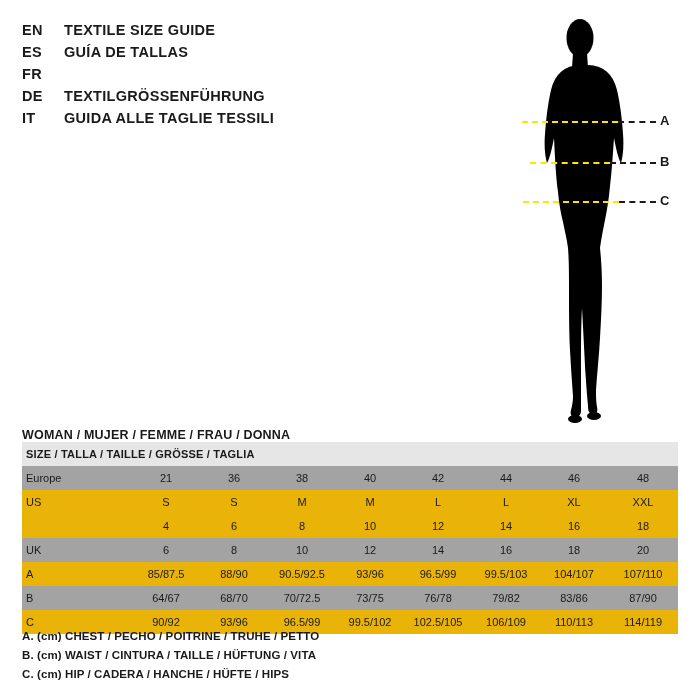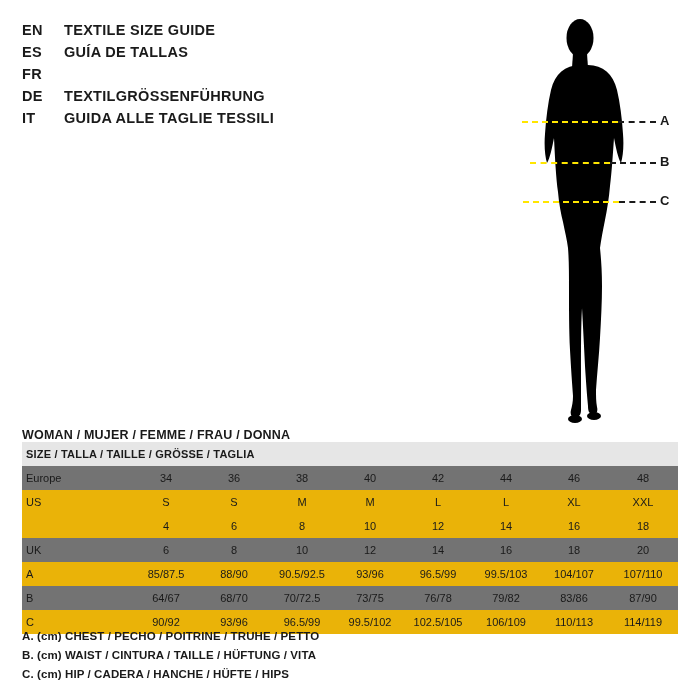--- a/index.html
+++ b/index.html
@@ -102,21 +102,21 @@
     table-layout: fixed;
     font-size: 11px;
   }
   table.size-table td {
     padding: 3px 4px;
     color: #1a1a1a;
     height: 18px;
     line-height: 14px;
   }
   .row-shaded td { background: #eab308; }
-  .row-plain td { background: #737373; }
+  .row-plain td { background: #a3a3a3; }
   .c-label {
     text-align: left;
     padding-left: 6px;
     width: 110px;
   }
   .c-val { text-align: center; }
   .hdr td {
     background: #e6e6e6;
     font-weight: bold;
     letter-spacing: 0.2px;
@@ -236,21 +236,21 @@
           <col style="width:68px">
           <col style="width:68px">
           <col style="width:70px">
       </colgroup>
       <tbody>
         <tr class="hdr">
           <td colspan="9" class="c-label">SIZE / TALLA / TAILLE / GRÖSSE / TAGLIA</td>
         </tr>
         <tr class="row-plain">
           <td class="c-label">Europe</td>
-          <td class="c-val">34</td>
+          <td class="c-val">21</td>
           <td class="c-val">36</td>
           <td class="c-val">38</td>
           <td class="c-val">40</td>
           <td class="c-val">42</td>
           <td class="c-val">44</td>
           <td class="c-val">46</td>
           <td class="c-val">48</td>
         </tr>
         <tr class="row-shaded">
           <td class="c-label">US</td>

